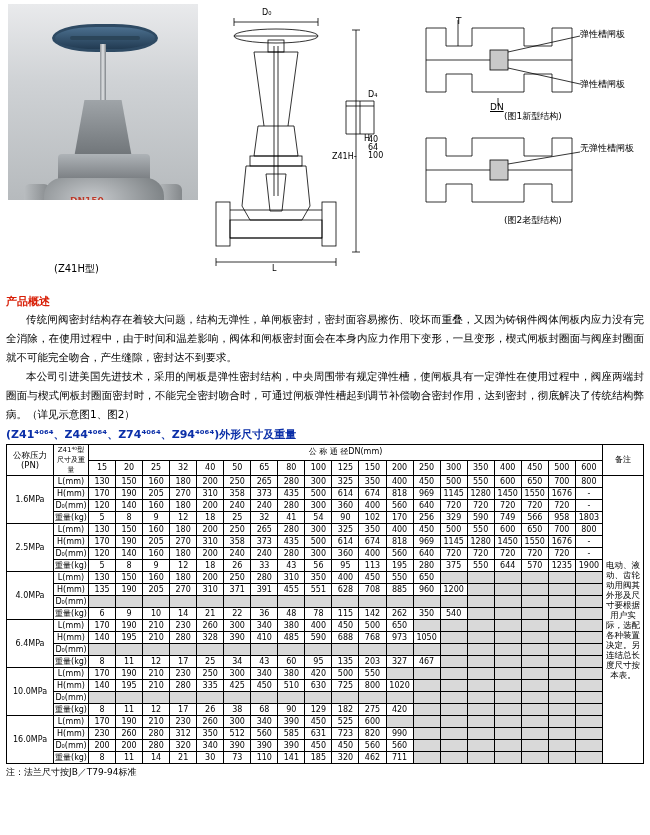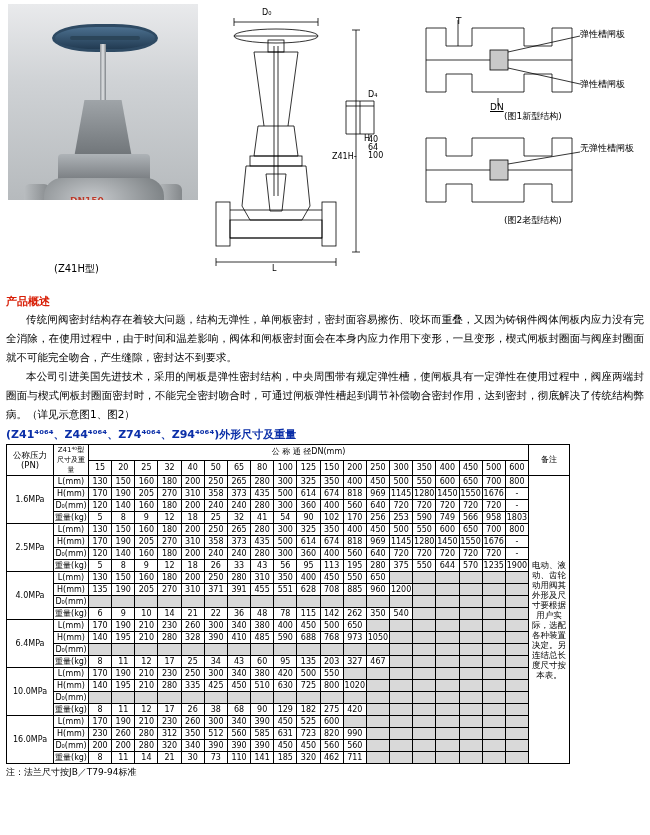--- a/index.html
+++ b/index.html
@@ -77,21 +77,21 @@
 
   
   .txtblk{position:relative;padding:2px 6px 0 6px;}
   .h-red{color:#d81e06;font-weight:bold;font-size:11px;margin:2px 0 1px 0;}
   .para{font-size:10.5px;line-height:19px;text-align:justify;}
   .para-indent{text-indent:20px;}
   .h-blue{color:#0b2fa8;font-weight:bold;font-size:11px;margin:3px 0 2px 0;}
 
   
   table.spec{
-    border-collapse:collapse;width:564px;margin:0 6px;
+    border-collapse:collapse;width:638px;margin:0 6px;
     font-size:8px;table-layout:fixed;
   }
   table.spec td,table.spec th{
     border:1px solid #000;text-align:center;vertical-align:middle;
     padding:0;height:11px;line-height:10px;font-weight:normal;
   }
   .lbl-col{width:46px;font-size:8.5px;}
   .typ-col{width:34px;font-size:8px;}
   .rem-col{width:40px;font-size:8px;}
   .shade{background:#d9d9d9;}
@@ -327,21 +327,21 @@
         <td>12</td>
         <td>18</td>
         <td>25</td>
         <td>32</td>
         <td>41</td>
         <td>54</td>
         <td>90</td>
         <td>102</td>
         <td>170</td>
         <td>256</td>
-        <td>253</td>
+        <td>329</td>
         <td>590</td>
         <td>749</td>
         <td>566</td>
         <td>958</td>
         <td>1803</td>
     </tr>
 
     <tr>
       <td rowspan="4">2.5MPa</td>
       <td>L(mm)</td>

